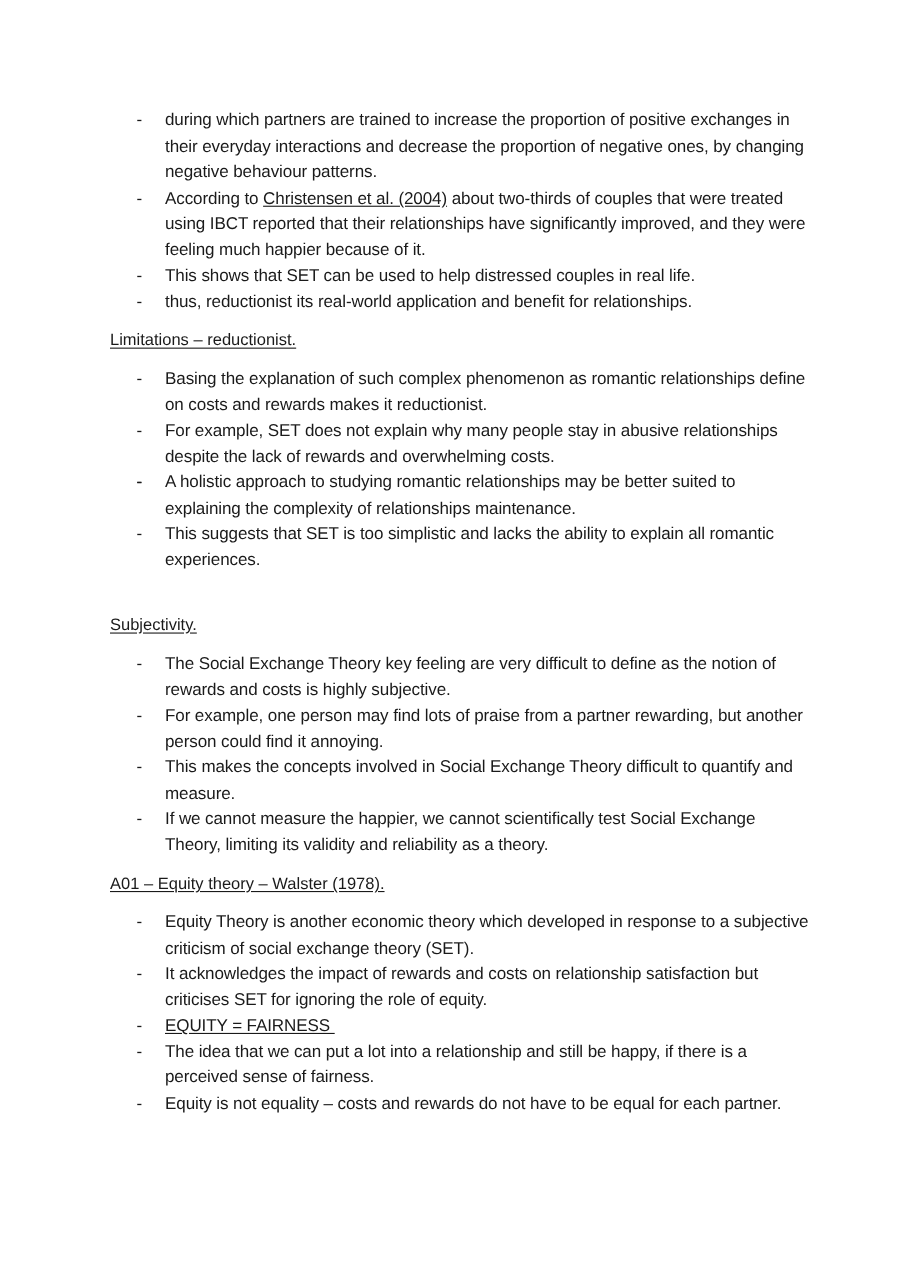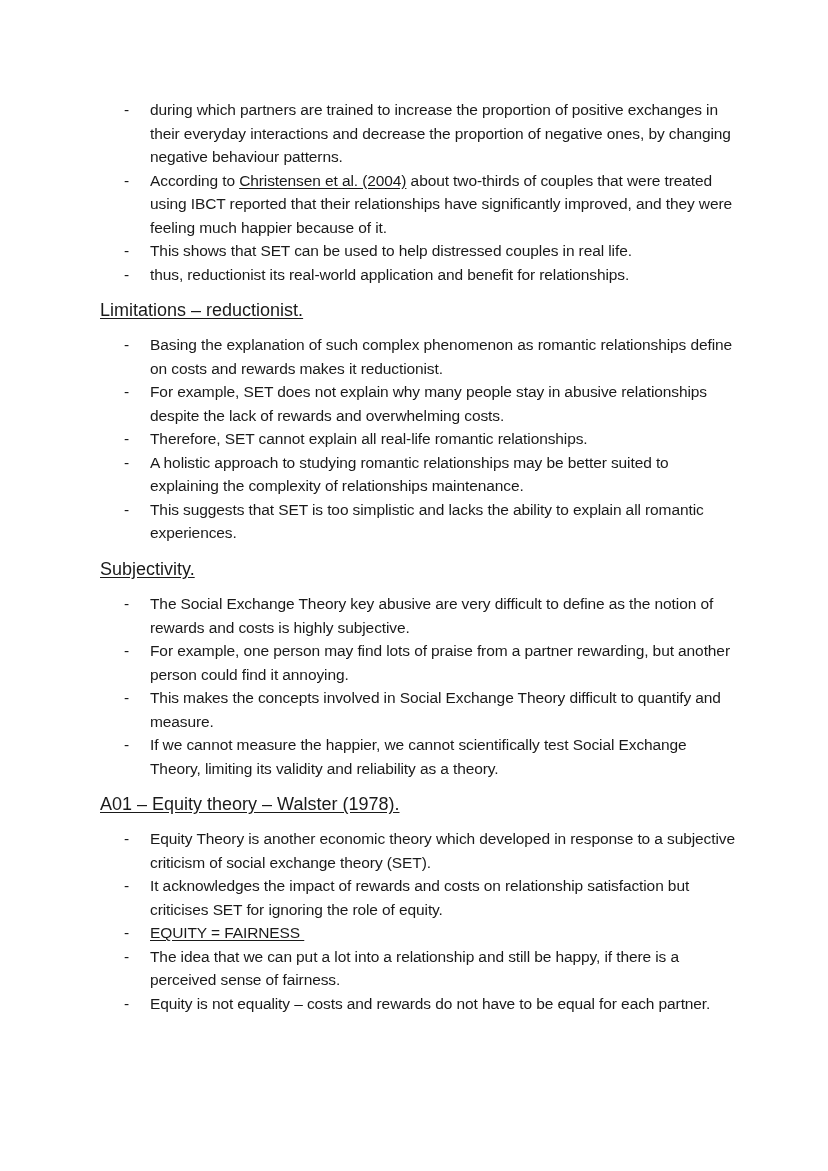--- a/index.html
+++ b/index.html
@@ -24,21 +24,21 @@
       height: 1171px;
     }
     .section {
       position: absolute;
       left: 100px;
       width: 640px;
     }
     .heading {
       text-decoration: underline;
       text-underline-offset: 2px;
-      font-size: 18px;
+      font-size: 15px;
       line-height: 20px;
       height: 20px;
       margin: 0;
     }
     ul.dash-list {
       list-style: none;
       margin: 0;
       padding: 0;
     }
     ul.dash-list li {
@@ -84,32 +84,32 @@
     </ul>
   </div>
 
   <div class="section" style="top:300px;">
     <p class="heading">Limitations – reductionist.</p>
   </div>
   <div class="section" style="top:333px;">
     <ul class="dash-list">
       <li><span class="dash">-</span><span>Basing the explanation of such complex phenomenon as romantic relationships define on costs and rewards makes it reductionist.</span></li>
       <li><span class="dash">-</span><span>For example, SET does not explain why many people stay in abusive relationships despite the lack of rewards and overwhelming costs.</span></li>
-      <li><span class="dash">-</span><span>Therefore, SET cannot explain all real-life romantic relationships.</span></li>
+      <li><span class="dash">-</span></li>
       <li><span class="dash">-</span><span> A holistic approach to studying romantic relationships may be better suited to explaining the complexity of relationships maintenance.</span></li>
       <li><span class="dash">-</span><span>This suggests that SET is too simplistic and lacks the ability to explain all romantic experiences.</span></li>
     </ul>
   </div>
 
   <div class="section" style="top:559px;">
     <p class="heading">Subjectivity.</p>
   </div>
   <div class="section" style="top:592px;">
     <ul class="dash-list">
-      <li><span class="dash">-</span><span>The Social Exchange Theory key abusive are very difficult to define as the notion of rewards and costs is highly subjective.</span></li>
+      <li><span class="dash">-</span><span>The Social Exchange Theory key feeling are very difficult to define as the notion of rewards and costs is highly subjective.</span></li>
       <li><span class="dash">-</span><span>For example, one person may find lots of praise from a partner rewarding, but another person could find it annoying.</span></li>
       <li><span class="dash">-</span><span>This makes the concepts involved in Social Exchange Theory difficult to quantify and measure.</span></li>
       <li><span class="dash">-</span><span>If we cannot measure the happier, we cannot scientifically test Social Exchange Theory, limiting its validity and reliability as a theory.</span></li>
     </ul>
   </div>
 
   <div class="section" style="top:794px;">
     <p class="heading">A01 – Equity theory – Walster (1978).</p>
   </div>
   <div class="section" style="top:827px;">

